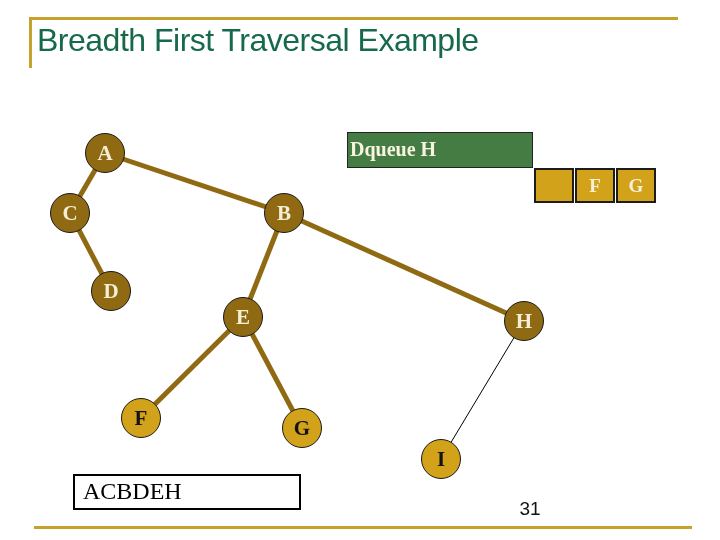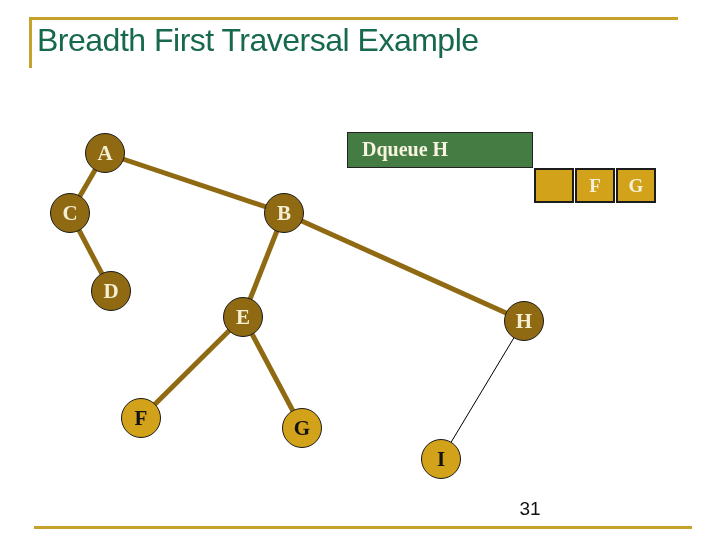--- a/index.html
+++ b/index.html
@@ -27,21 +27,21 @@
 
   
   .dequeue-box {
     position: absolute; left: 347px; top: 132px; width: 186px; height: 36px;
     background: var(--queue-green);
     border: 1px solid #222;
     box-sizing: border-box;
     color: #f8f4e0;
     font-family: "Liberation Serif", serif;
     font-weight: bold; font-size: 20px; line-height: 33px;
-    padding-left: 14px;
+    padding-left: 2px;
   }
 
   
   .queue-cell {
     position: absolute; top: 168px; width: 40px; height: 35px;
     background: var(--node-light);
     border: 2px solid #1c1c1c;
     box-sizing: border-box;
     display: flex; align-items: center; justify-content: center;
     font-family: "Liberation Serif", serif;
@@ -111,18 +111,19 @@
       <div class="node queued" style="left: 282px; top: 408px;">G</div>
       <div class="node queued" style="left: 421px; top: 439px;">I</div>
     </div>
 
   <div class="dequeue-box">Dqueue H</div>
 
   <div class="queue-cell c0"></div>
   <div class="queue-cell c1">F</div>
   <div class="queue-cell c2">G</div>
 
+  <div class="result-box">ACBDEH</div>
 
   <div class="page-number">31</div>
 
   <div class="bottom-line"></div>
 
 </div>
 
 </body></html>

